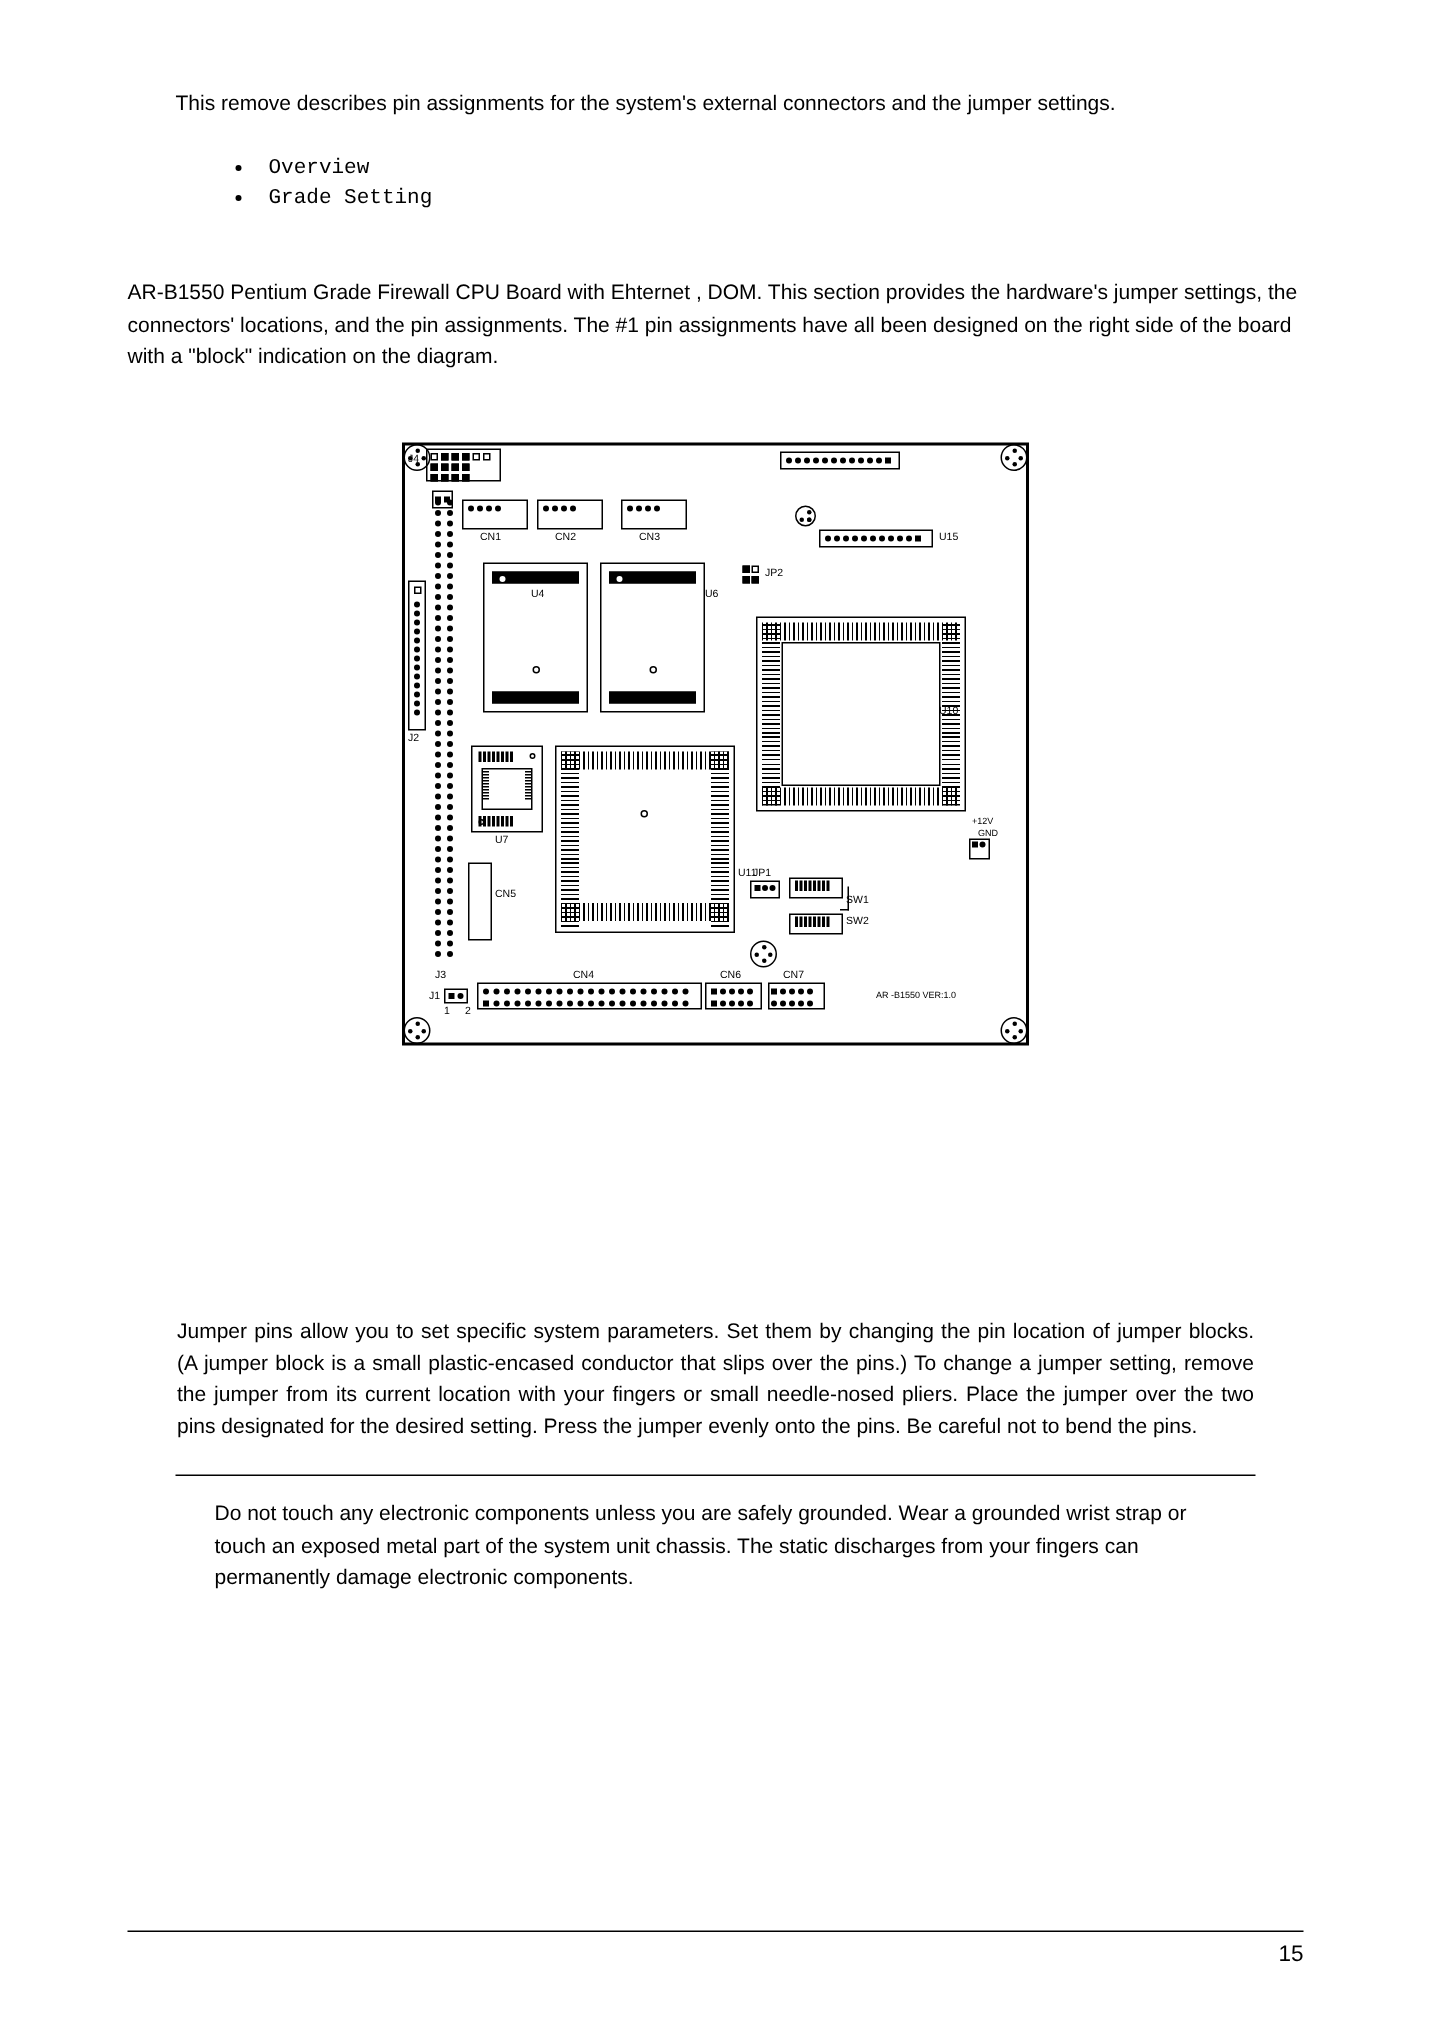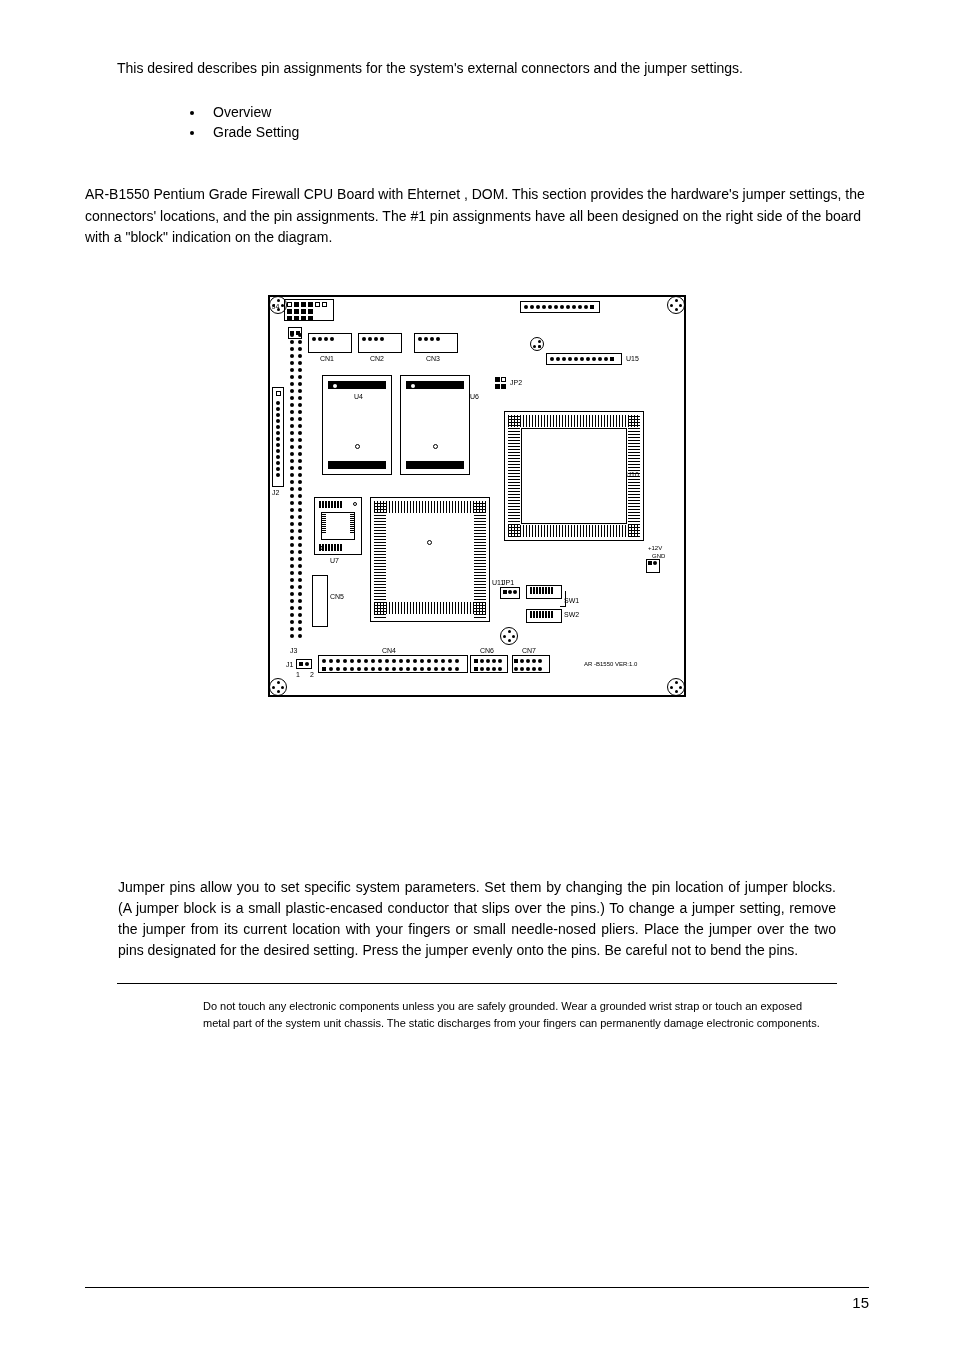--- a/index.html
+++ b/index.html
@@ -1,20 +1,20 @@
 <!DOCTYPE html>
 <html><head>
 <meta charset="utf-8">
 <style>
   * { margin: 0; padding: 0; box-sizing: border-box; }
   html, body { width: 954px; height: 1351px; background: #fff; font-family: Arial, Helvetica, sans-serif; color: #000; }
   .page { position: relative; width: 954px; height: 1351px; padding: 60px 85px 40px 85px; }
   .header-right { text-align: right; font-size: 15px; letter-spacing: 0.5px; padding-bottom: 6px; border-bottom: 2px solid #000; margin-bottom: 70px; }
   .intro { font-size: 14px; margin: 0 32px 28px 32px; }
-  .bullets { margin-left: 120px; margin-bottom: 44px; }
+  .bullets { margin-left: 86px; margin-bottom: 44px; font-family: Liberation Mono, monospace; }
   .bullets li { list-style: disc; font-size: 14px; margin-bottom: 4px; padding-left: 8px; }
   .bullets li::marker { font-size: 14px; }
   .overview-intro { font-size: 14px; line-height: 1.55; margin-bottom: 46px; }
   .board-wrap { width: 100%; display: flex; justify-content: center; margin-bottom: 180px; }
   .board { width: 418px; height: 402px; border: 2px solid #000; position: relative; background: #fff; padding: 4px 6px 6px 4px; font-size: 7px; }
   
   .abs { position: absolute; }
   .dot-row, .dot-col { display: flex; gap: 2px; }
   .dot-col { flex-direction: column; }
   .dot { width: 4px; height: 4px; background: #000; border-radius: 50%; }
@@ -36,32 +36,32 @@
   .screw { position:absolute; width:18px; height:18px; border:1px solid #000; border-radius:50%; }
   .screw::before, .screw::after { content:""; position:absolute; background:#000; width:3px; height:3px; border-radius:50%; }
   .screw::before { left:2px; top:7px; }
   .screw::after  { right:2px; top:7px; }
   .screw .tb::before, .screw .tb::after { content:""; position:absolute; background:#000; width:3px; height:3px; border-radius:50%; }
   .screw .tb::before { left:7px; top:2px; }
   .screw .tb::after  { left:7px; bottom:2px; }
   
   .jumper-text { font-size: 14px; line-height: 1.5; text-align: justify; margin: 0 33px; }
   .caution-sep { border-top: 1px solid #000; margin: 22px 32px 14px 32px; }
-  .caution-text { font-size: 11px; line-height: 1.55; margin: 0 40px 0 118px; }
+  .caution-text { font-size: 14px; line-height: 1.55; margin: 0 40px 0 58px; }
   .footer { position: absolute; bottom: 40px; left: 85px; right: 85px; border-top: 1px solid #000; padding-top: 6px; text-align: right; font-size: 15px; }
   .bars { position:absolute; display:flex; gap:1px; }
   .bars .b { width:2px; height:7px; background:#000; }
 </style>
 </head>
 <body>
 
 <div class="page">
 
 
-  <p class="intro">This desired describes pin assignments for the system's external connectors and the jumper settings.</p>
+  <p class="intro">This remove describes pin assignments for the system's external connectors and the jumper settings.</p>
 
   <ul class="bullets">
     <li>Overview</li>
     <li>Grade Setting</li>
   </ul>
 
   <p class="overview-intro">AR-B1550 Pentium Grade Firewall CPU Board with Ehternet , DOM.  This section provides the hardware's jumper settings, the connectors' locations, and the pin assignments.  The #1 pin assignments have all been designed on the right side of the board with a "block" indication on the diagram.</p>
 
   <div class="board-wrap">
     <div class="board">

